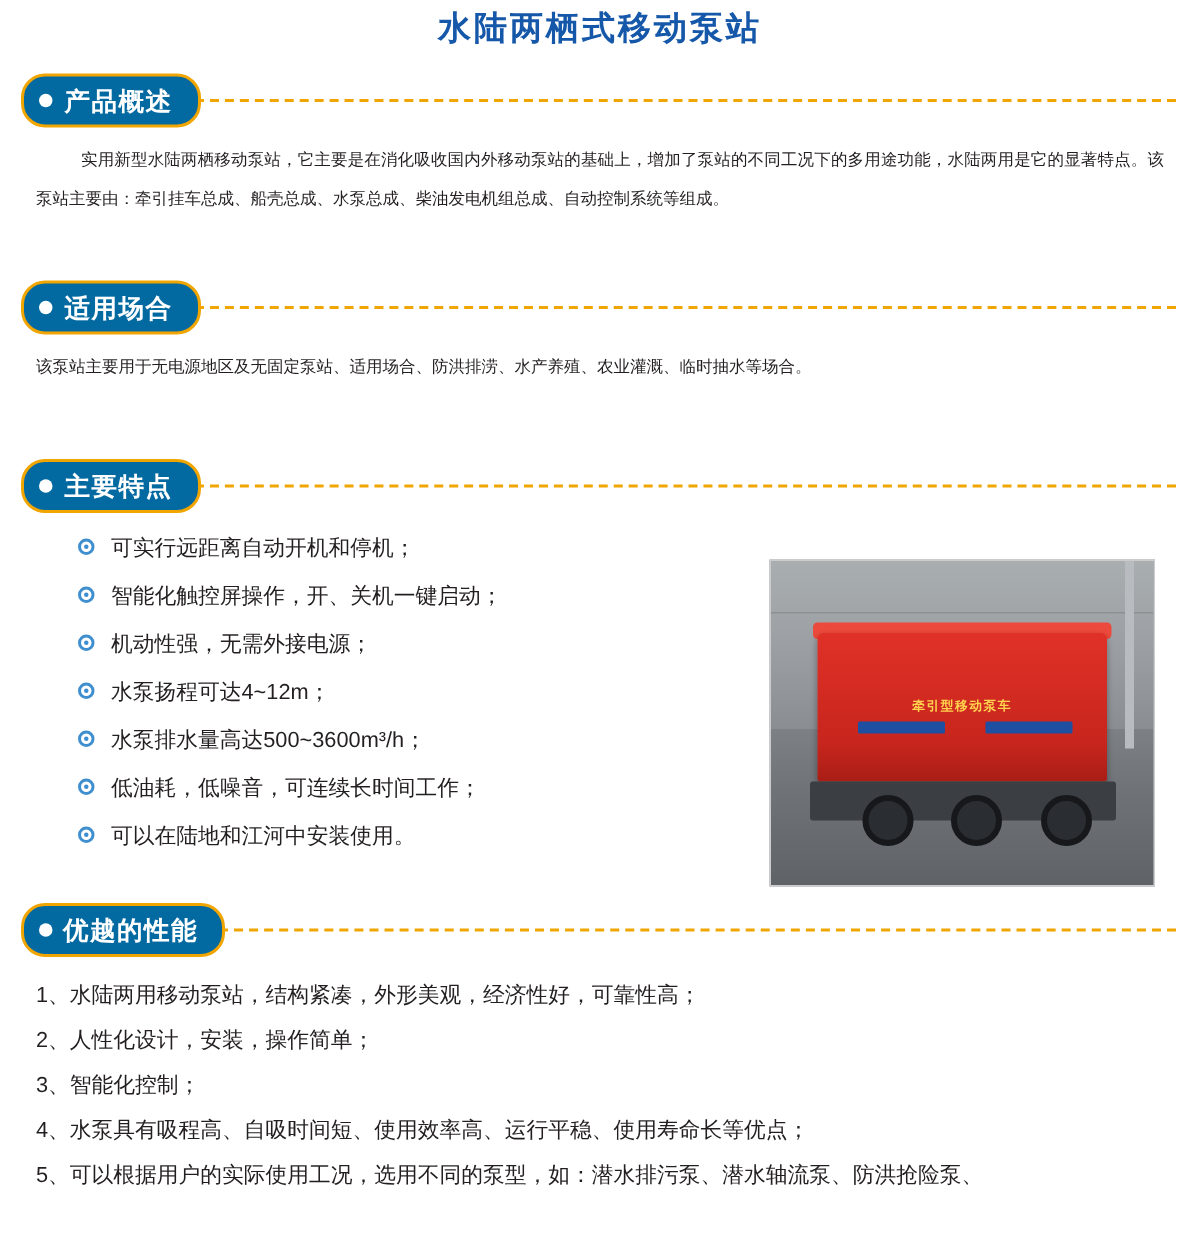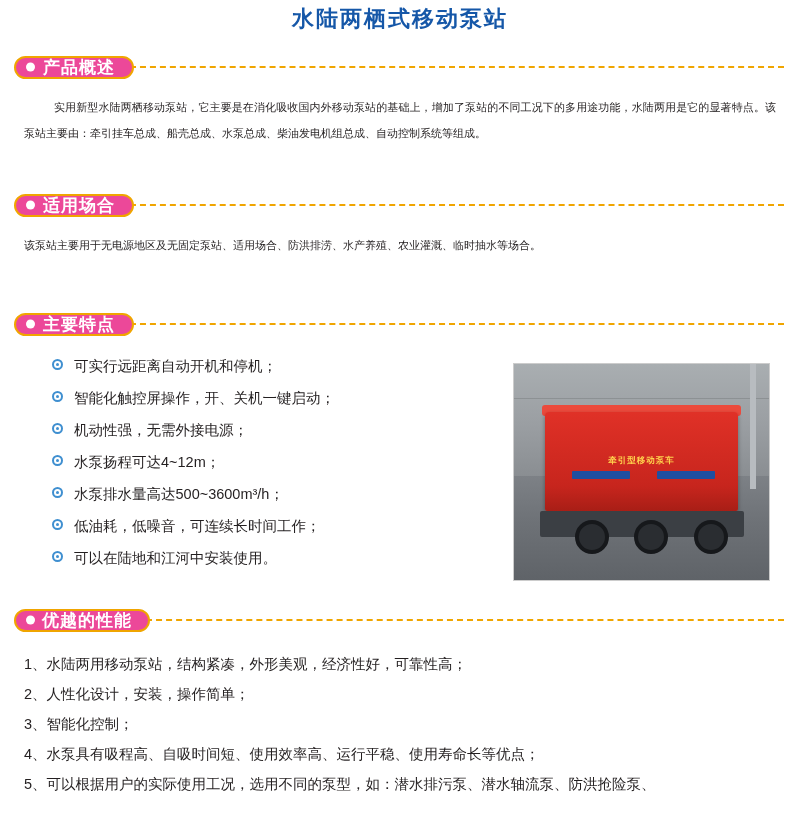--- a/index.html
+++ b/index.html
@@ -35,25 +35,25 @@
     height: 34px;
     margin-top: 14px;
     display: flex;
     align-items: center;
   }
   .badge {
     position: relative;
     display: inline-flex;
     align-items: center;
     justify-content: center;
-    height: 23px;
+    height: 36px;
     min-width: 120px;
     padding: 0 16px 0 26px;
     margin-left: 14px;
-    background: #ec4899;
+    background: #0369a1;
     border: 2px solid #f0a500;
     border-radius: 16px;
     color: #ffffff;
     font-size: 17px;
     font-weight: bold;
     letter-spacing: 1px;
     z-index: 2;
     box-sizing: border-box;
   }
   .badge .dot {
@@ -119,21 +119,21 @@
     top: 2px;
     width: 3px;
     height: 3px;
     background: #3f8fd0;
     border-radius: 50%;
   }
   
   .photo {
     position: absolute;
     right: 30px;
-    top: 8px;
+    top: 18px;
     width: 255px;
     height: 216px;
     border: 1px solid #cccccc;
     overflow: hidden;
     background: #8d9196;
   }
   .ph-wall {
     position: absolute;
     left: 0; top: 0; right: 0; height: 52%;
     background: linear-gradient(180deg, #a9aeb1 0%, #9a9ea2 55%, #8a8e92 100%);

